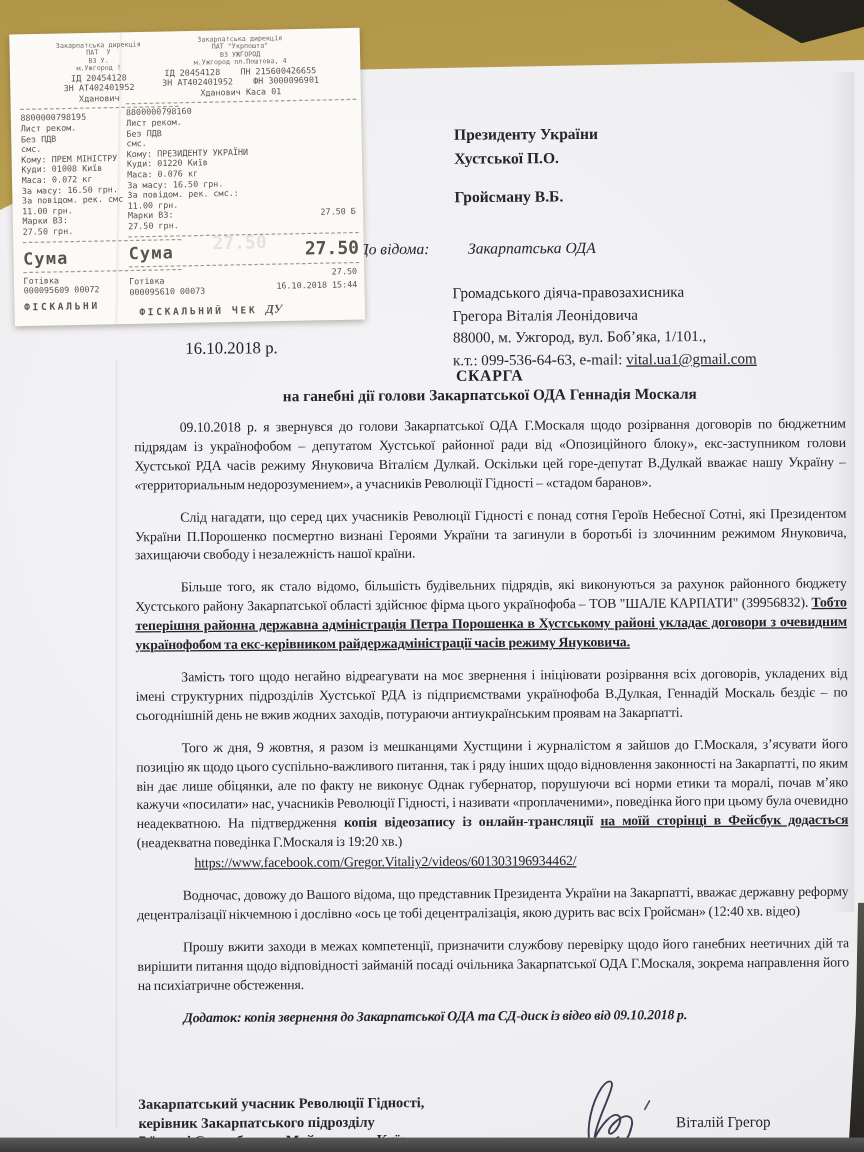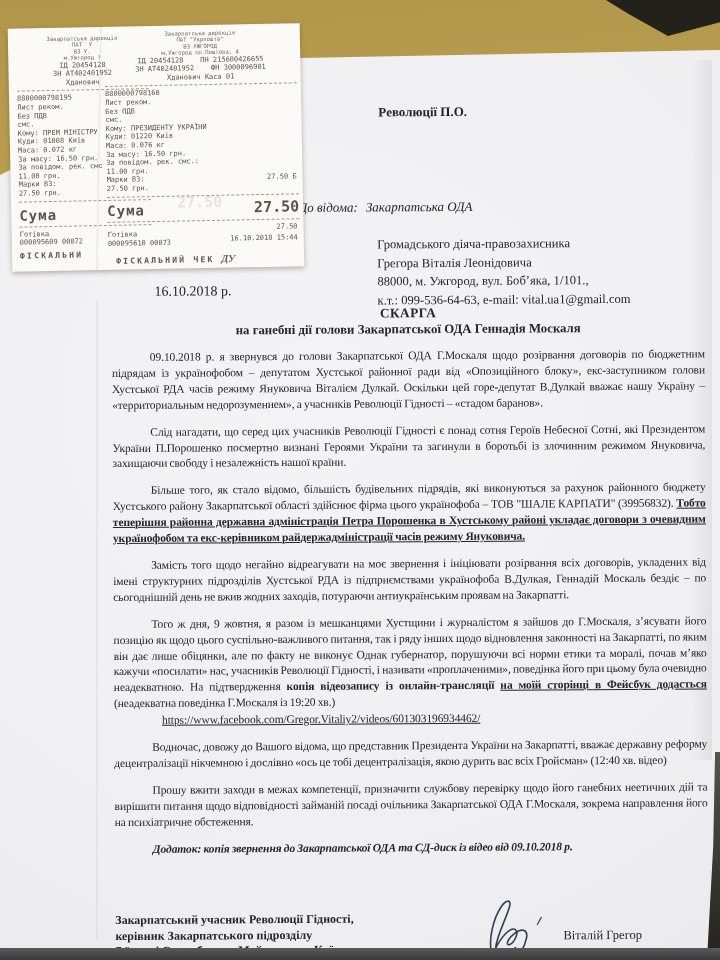--- a/index.html
+++ b/index.html
@@ -42,23 +42,23 @@
   .ghost{position:absolute;left:70px;top:-6px;font-size:15px;font-weight:bold;color:rgba(110,110,110,.16);}
   .r-right{position:absolute;right:2px;}
   .fiscal{font-size:8px;font-weight:bold;letter-spacing:2.2px;color:#5d574d;white-space:pre;}
   .fiscal-du{font-family:"Liberation Serif",serif;font-style:italic;font-size:10px;letter-spacing:0;}
 
   
   .letter{position:absolute;inset:0;transform:rotate(-0.35deg);transform-origin:40% 40%;color:#25242a;}
   .addr{position:absolute;left:380px;top:103px;font-size:13px;font-weight:bold;line-height:19.5px;}
   .addr .gap{height:13px;}
   .attn{position:absolute;left:300px;top:200px;font-size:13px;font-style:italic;}
-  .attn .v{margin-left:8px;}
+  .attn .v{margin-left:32px;}
   .sender{position:absolute;left:378px;top:236px;font-size:12.6px;line-height:18.6px;white-space:nowrap;}
-  .email{}
+  .email{text-decoration:underline;}
   .date{position:absolute;left:155px;top:283px;font-size:14px;}
   .title{position:absolute;left:112px;top:306px;width:593px;text-align:center;
          font-size:13.2px;font-weight:bold;letter-spacing:.5px;}
   .subtitle{position:absolute;left:112px;top:323px;width:593px;text-align:center;
          font-size:12.8px;font-weight:bold;}
   .body{position:absolute;left:112px;top:349px;width:593px;
         font-size:11.5px;line-height:15.9px;text-align:justify;
         letter-spacing:-0.1px;word-spacing:-0.5px;}
   .body p{margin:0 0 11px 0;text-indent:38px;}
   .bu{font-weight:bold;text-decoration:underline;}
@@ -77,22 +77,24 @@
   <div class="dark-corner"></div>
 
   <div class="page">
     <div class="page-shade-right"></div>
     <div class="crease"></div>
   </div>
 
   <div class="letter">
 
     <div class="addr">
-      <div>Революції П.О.</div>
+      <div>Президенту України</div>
+      <div>Хустської П.О.</div>
       <div class="gap"></div>
+      <div>Гройсману В.Б.</div>
     </div>
 
     <div class="attn">
       <span>До відома:</span><span class="v">Закарпатська ОДА</span>
     </div>
 
     <div class="sender">
       <div>Громадського діяча-правозахисника</div>
       <div>Грегора Віталія Леонідовича</div>
       <div>88000, м. Ужгород, вул. Боб’яка, 1/101.,</div>

